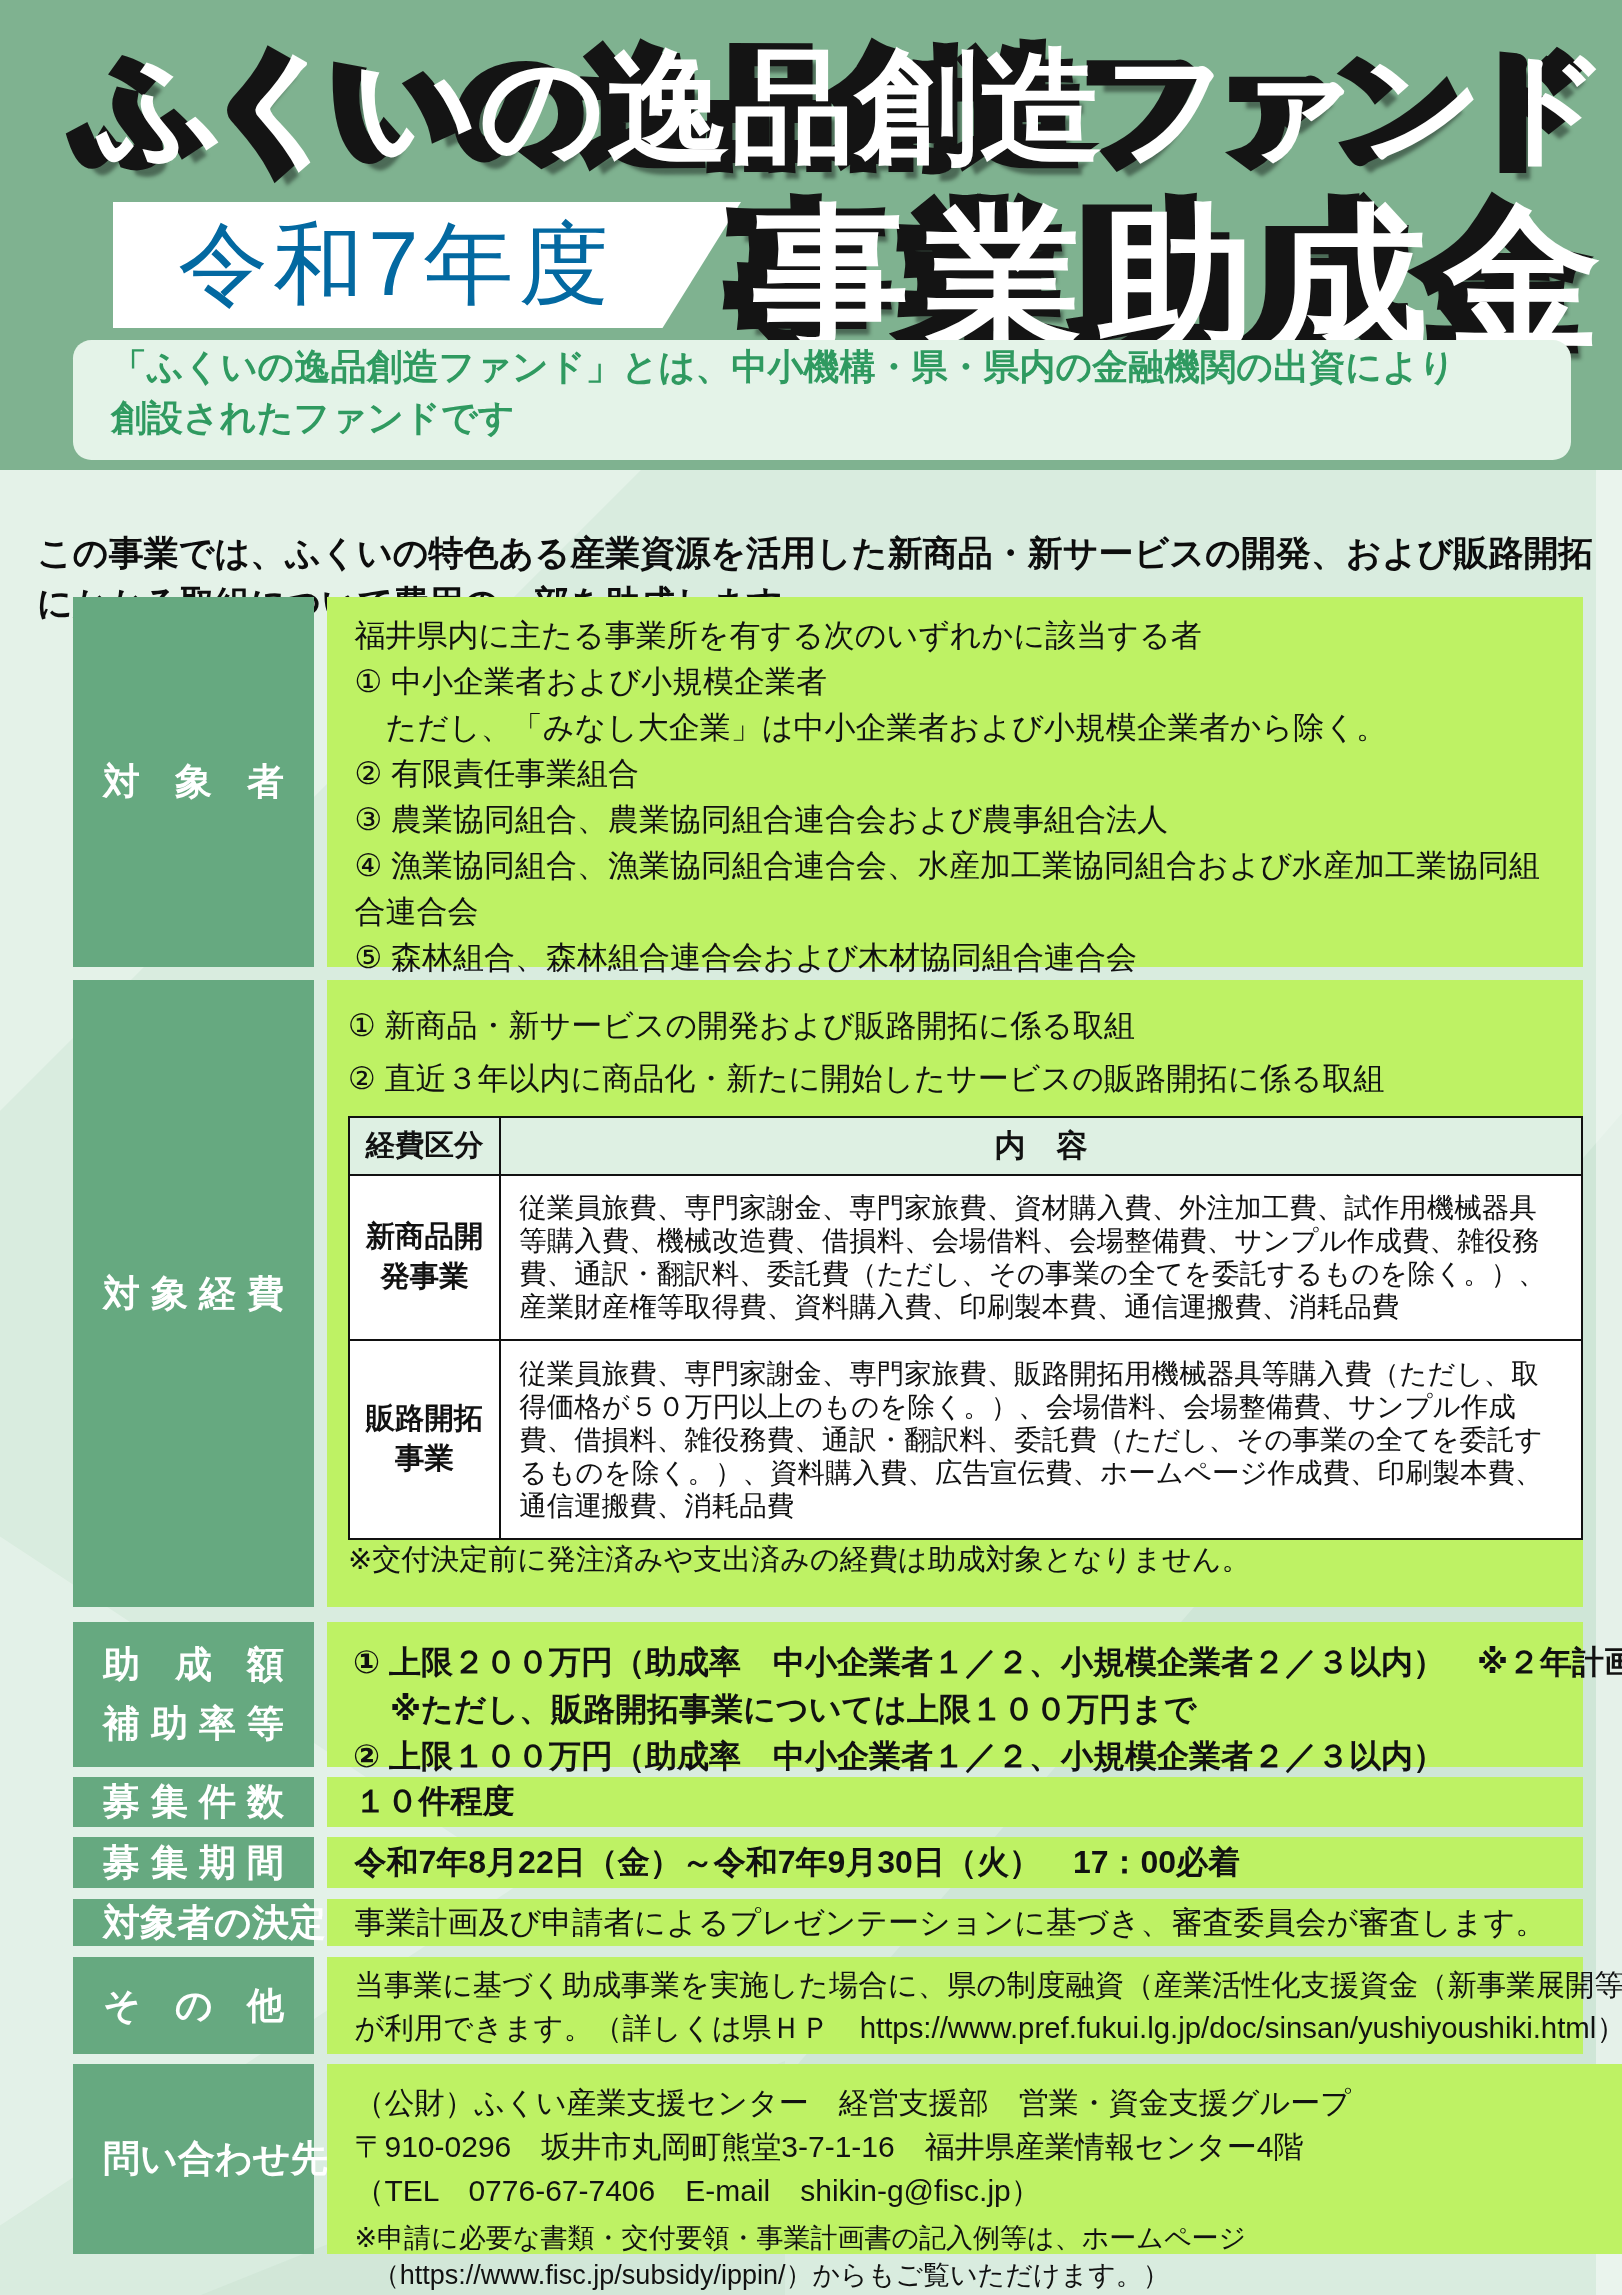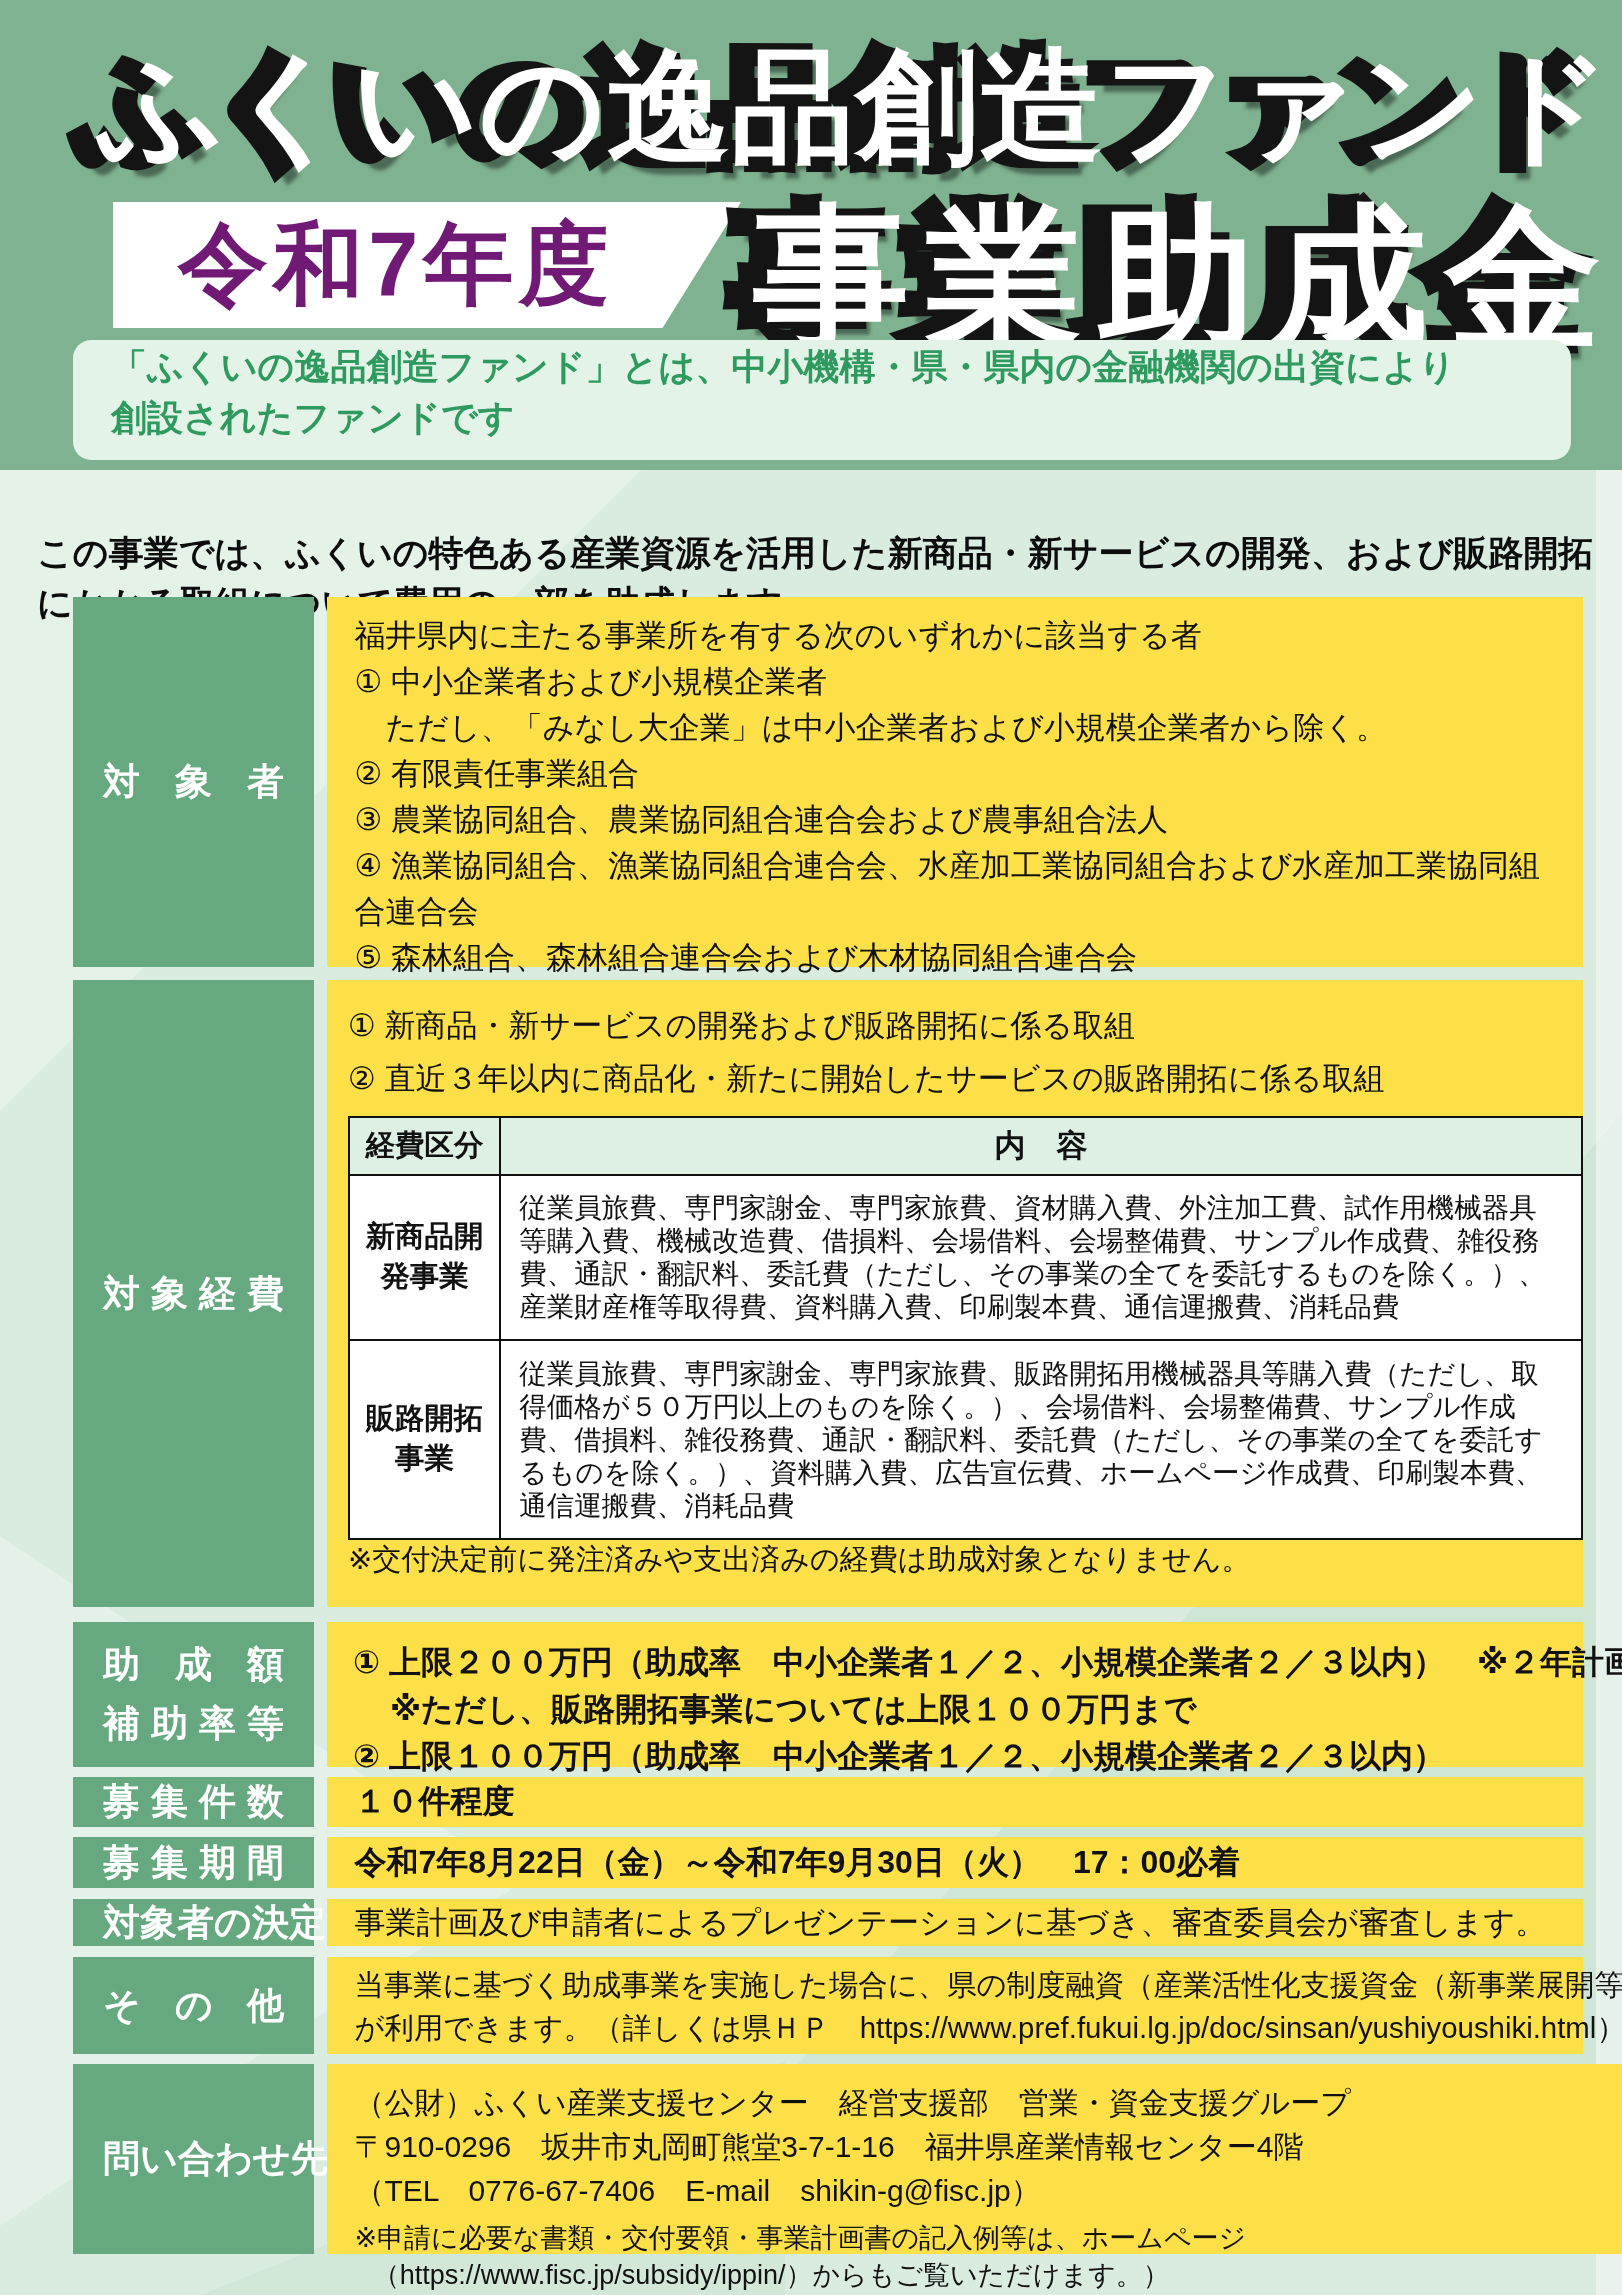--- a/index.html
+++ b/index.html
@@ -28,42 +28,42 @@
   .outlined .fill{position:relative;color:#ffffff;}
   .title-main{position:absolute;left:0;top:26px;width:100%;font-size:123px;font-weight:900;letter-spacing:1.3px;}
   .title-sub{position:absolute;left:699px;top:175px;width:885px;font-size:156px;font-weight:900;letter-spacing:17px;}
   .title-sub .stroke{-webkit-text-stroke:14.4px #141414;}
   .year-badge{
     position:absolute;left:113px;top:202px;width:628px;height:126px;background:#ffffff;
     clip-path:polygon(0 0,100% 0,87.5% 100%,0 100%);
     display:flex;align-items:center;justify-content:center;
     padding-right:62px;box-sizing:border-box;
   }
-  .year-badge-text{font-size:90px;font-weight:700;color:#701a75;letter-spacing:5.2px;white-space:nowrap;}
+  .year-badge-text{font-size:90px;font-weight:400;color:#0369a1;letter-spacing:5.2px;white-space:nowrap;}
   .fund-note{
     position:absolute;left:73px;top:340px;width:1498px;height:120px;
     background:#e4f3e8;border-radius:18.3px;
     padding:1px 0 0 38px;box-sizing:border-box;
   }
   .fund-note div{font-size:36px;line-height:51px;font-weight:800;color:#2f9a60;white-space:nowrap;}
 
   
   .intro{position:absolute;left:37px;top:493px;width:1557px;z-index:1;
          font-size:35px;font-weight:800;line-height:50px;color:#0d0d0d;}
 
   
   .sec{position:absolute;left:73px;width:1510px;z-index:1;}
   .sec-label{
     position:absolute;left:0;top:0;height:100%;width:241px;background:#66a980;
     display:flex;flex-direction:column;justify-content:center;gap:9.2px;
     padding:0 30px;box-sizing:border-box;color:#ffffff;font-weight:800;
   }
   .justify-chars{display:flex;justify-content:space-between;width:100%;font-size:37px;}
   .sec-body{
-    position:absolute;left:254px;right:0;top:0;height:100%;background:#fde047;
+    position:absolute;left:254px;right:0;top:0;height:100%;background:#bef264;
     box-sizing:border-box;
   }
 
   
   #sec-taishosha{top:597px;height:370px;}
   #sec-taishosha .sec-body{padding:15.7px 13px 0 27.5px;font-size:31px;line-height:46px;}
   .t-note{margin-left:31px;}
 
   
   #sec-keihi{top:980px;height:627px;}

